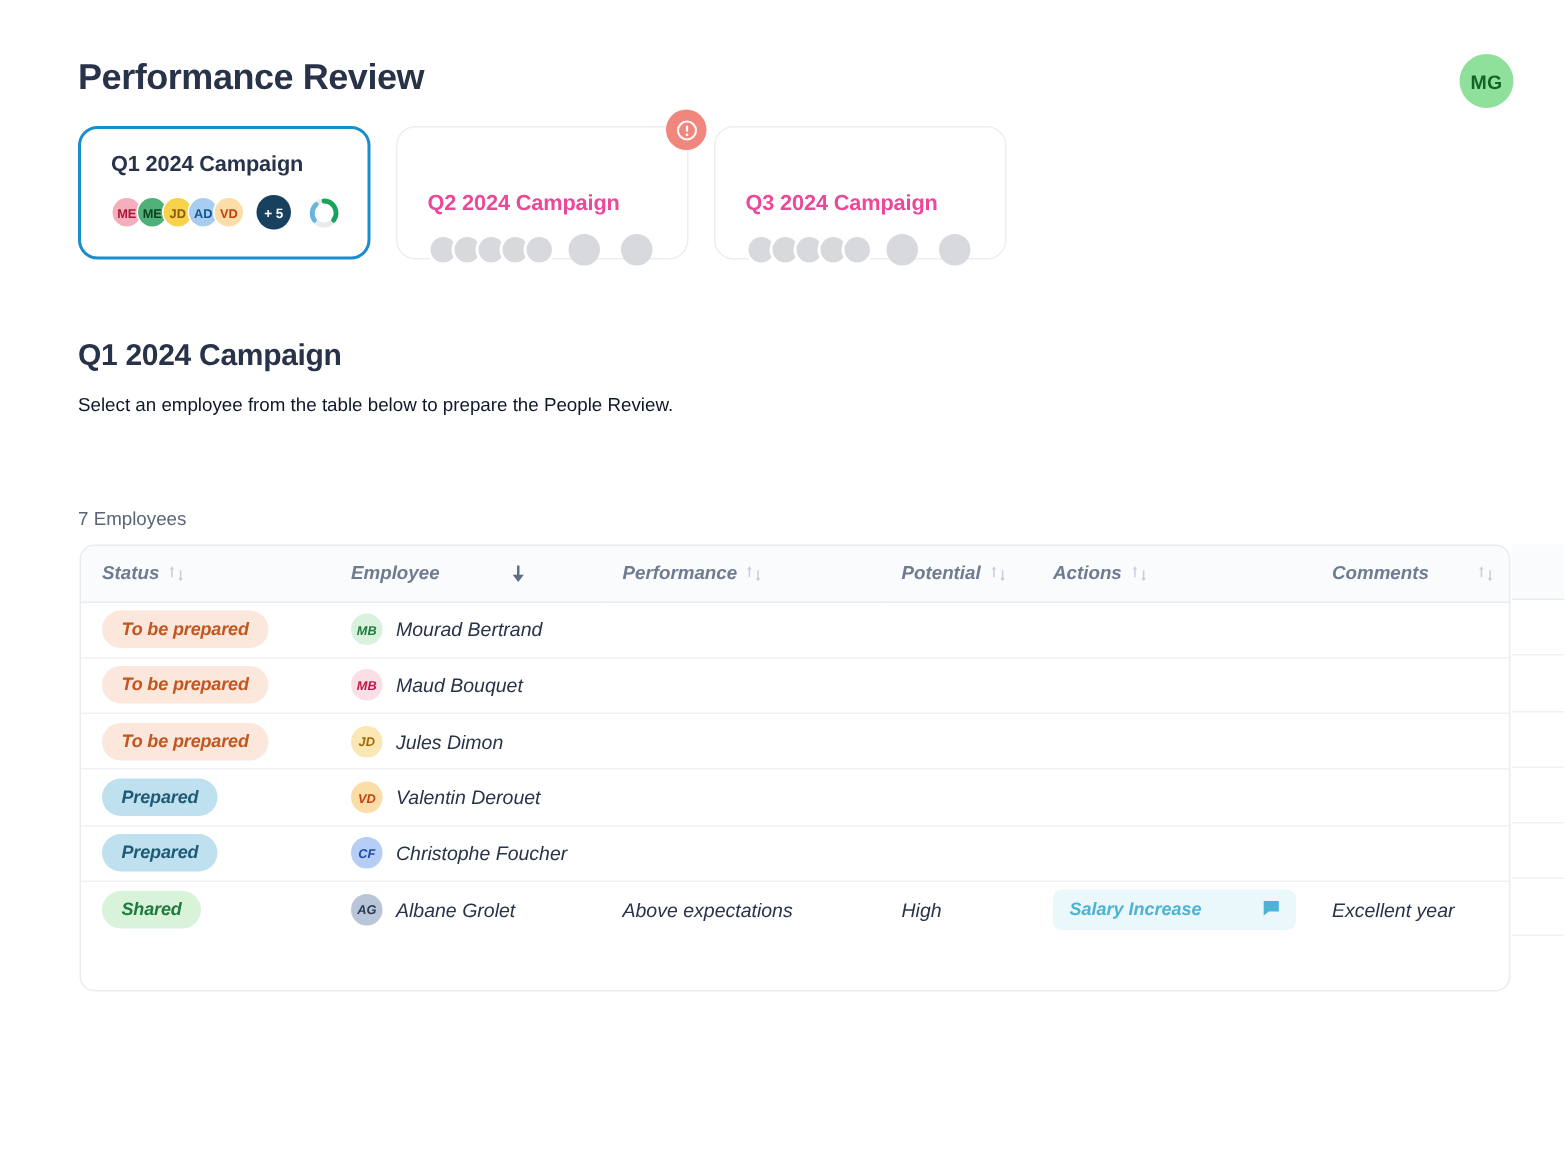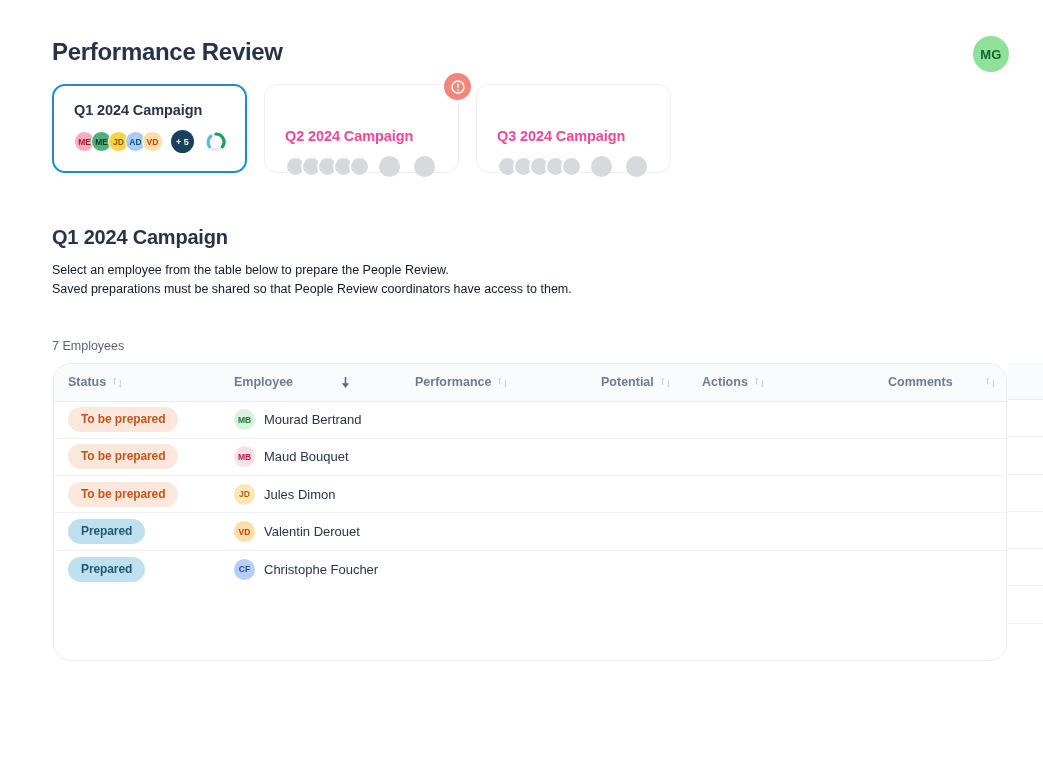--- a/index.html
+++ b/index.html
@@ -87,22 +87,22 @@
   }
   .count {
     position: absolute; left: 52px; top: 339px;
     font-size: 12.5px; color: #5a6678;
   }
 
   
   .table-wrap {
     position: absolute; left: 53px; top: 363px;
     width: 954px; height: 298px;
-    border: 1px solid #e8ebf0; border-radius: 18px;
-    overflow: hidden; background: #fff;
+    border: 1px solid #e8ebf0; border-radius: 10px;
+    overflow: hidden; background: #fff; font-style: italic;
   }
   .table-outside {
     position: absolute; left: 1008px; top: 363px;
     width: 35px; height: 298px; background:#fff;
   }
   .table-outside .hdr-ext { height: 37px; background:#fafbfc; border-bottom:1px solid #e8ebf0;}
   .table-outside .row-ext { height: 37.3px; border-bottom: 1px solid #eef1f5; }
 
   table { width: 100%; border-collapse: collapse; table-layout: fixed; }
   thead th {
@@ -207,21 +207,20 @@
         </div>
         <div class="ghost-sep"></div>
         <div class="ghost-sep2"></div>
       </div>
     </div>
   </div>
 
   <div class="section-title">Q1 2024 Campaign</div>
   <div class="desc">
     <div>Select an employee from the table below to prepare the People Review.</div>
-    <div>Saved preparations must be shared so that People Review coordinators have access to them.</div>
   </div>
   <div class="count">7 Employees</div>
 
   <div class="table-wrap">
     <table>
       <colgroup>
         <col style="width:166px">
           <col style="width:181px">
           <col style="width:186px">
         <col style="width:101px">
@@ -362,20 +361,40 @@
                 <span class="emp-av" style="background:#b6cdf5;color:#1a4fa8">CF</span>
                 <span>Christophe Foucher</span>
               </span>
             </td>
           <td></td>
           <td></td>
           <td></td>
           <td></td>
         </tr>
 
+        <tr>
+          <td><span class="badge" style="background:#d8f3da;color:#1f7a3d">Shared</span></td>
+          <td>
+              <span class="emp-cell">
+                <span class="emp-av" style="background:#b9c6da;color:#2b3a52">AG</span>
+                <span>Albane Grolet</span>
+              </span>
+            </td>
+          <td>Above expectations</td>
+          <td>High</td>
+          <td>
+            <span class="action-chip">
+              <span>Salary Increase</span>
+              <svg class="flag" viewBox="0 0 12 12">
+                <path d="M0.5 0.8 h11 v7.6 h-7.2 l-3.8 2.9 z" fill="#4cb3d4"></path>
+              </svg>
+            </span>
+          </td>
+          <td>Excellent year</td>
+        </tr>
 
       </tbody>
     </table>
   </div>
 
   <div class="table-outside">
     <div class="hdr-ext"></div>
     <div class="row-ext"></div>
     <div class="row-ext"></div>
     <div class="row-ext"></div>

